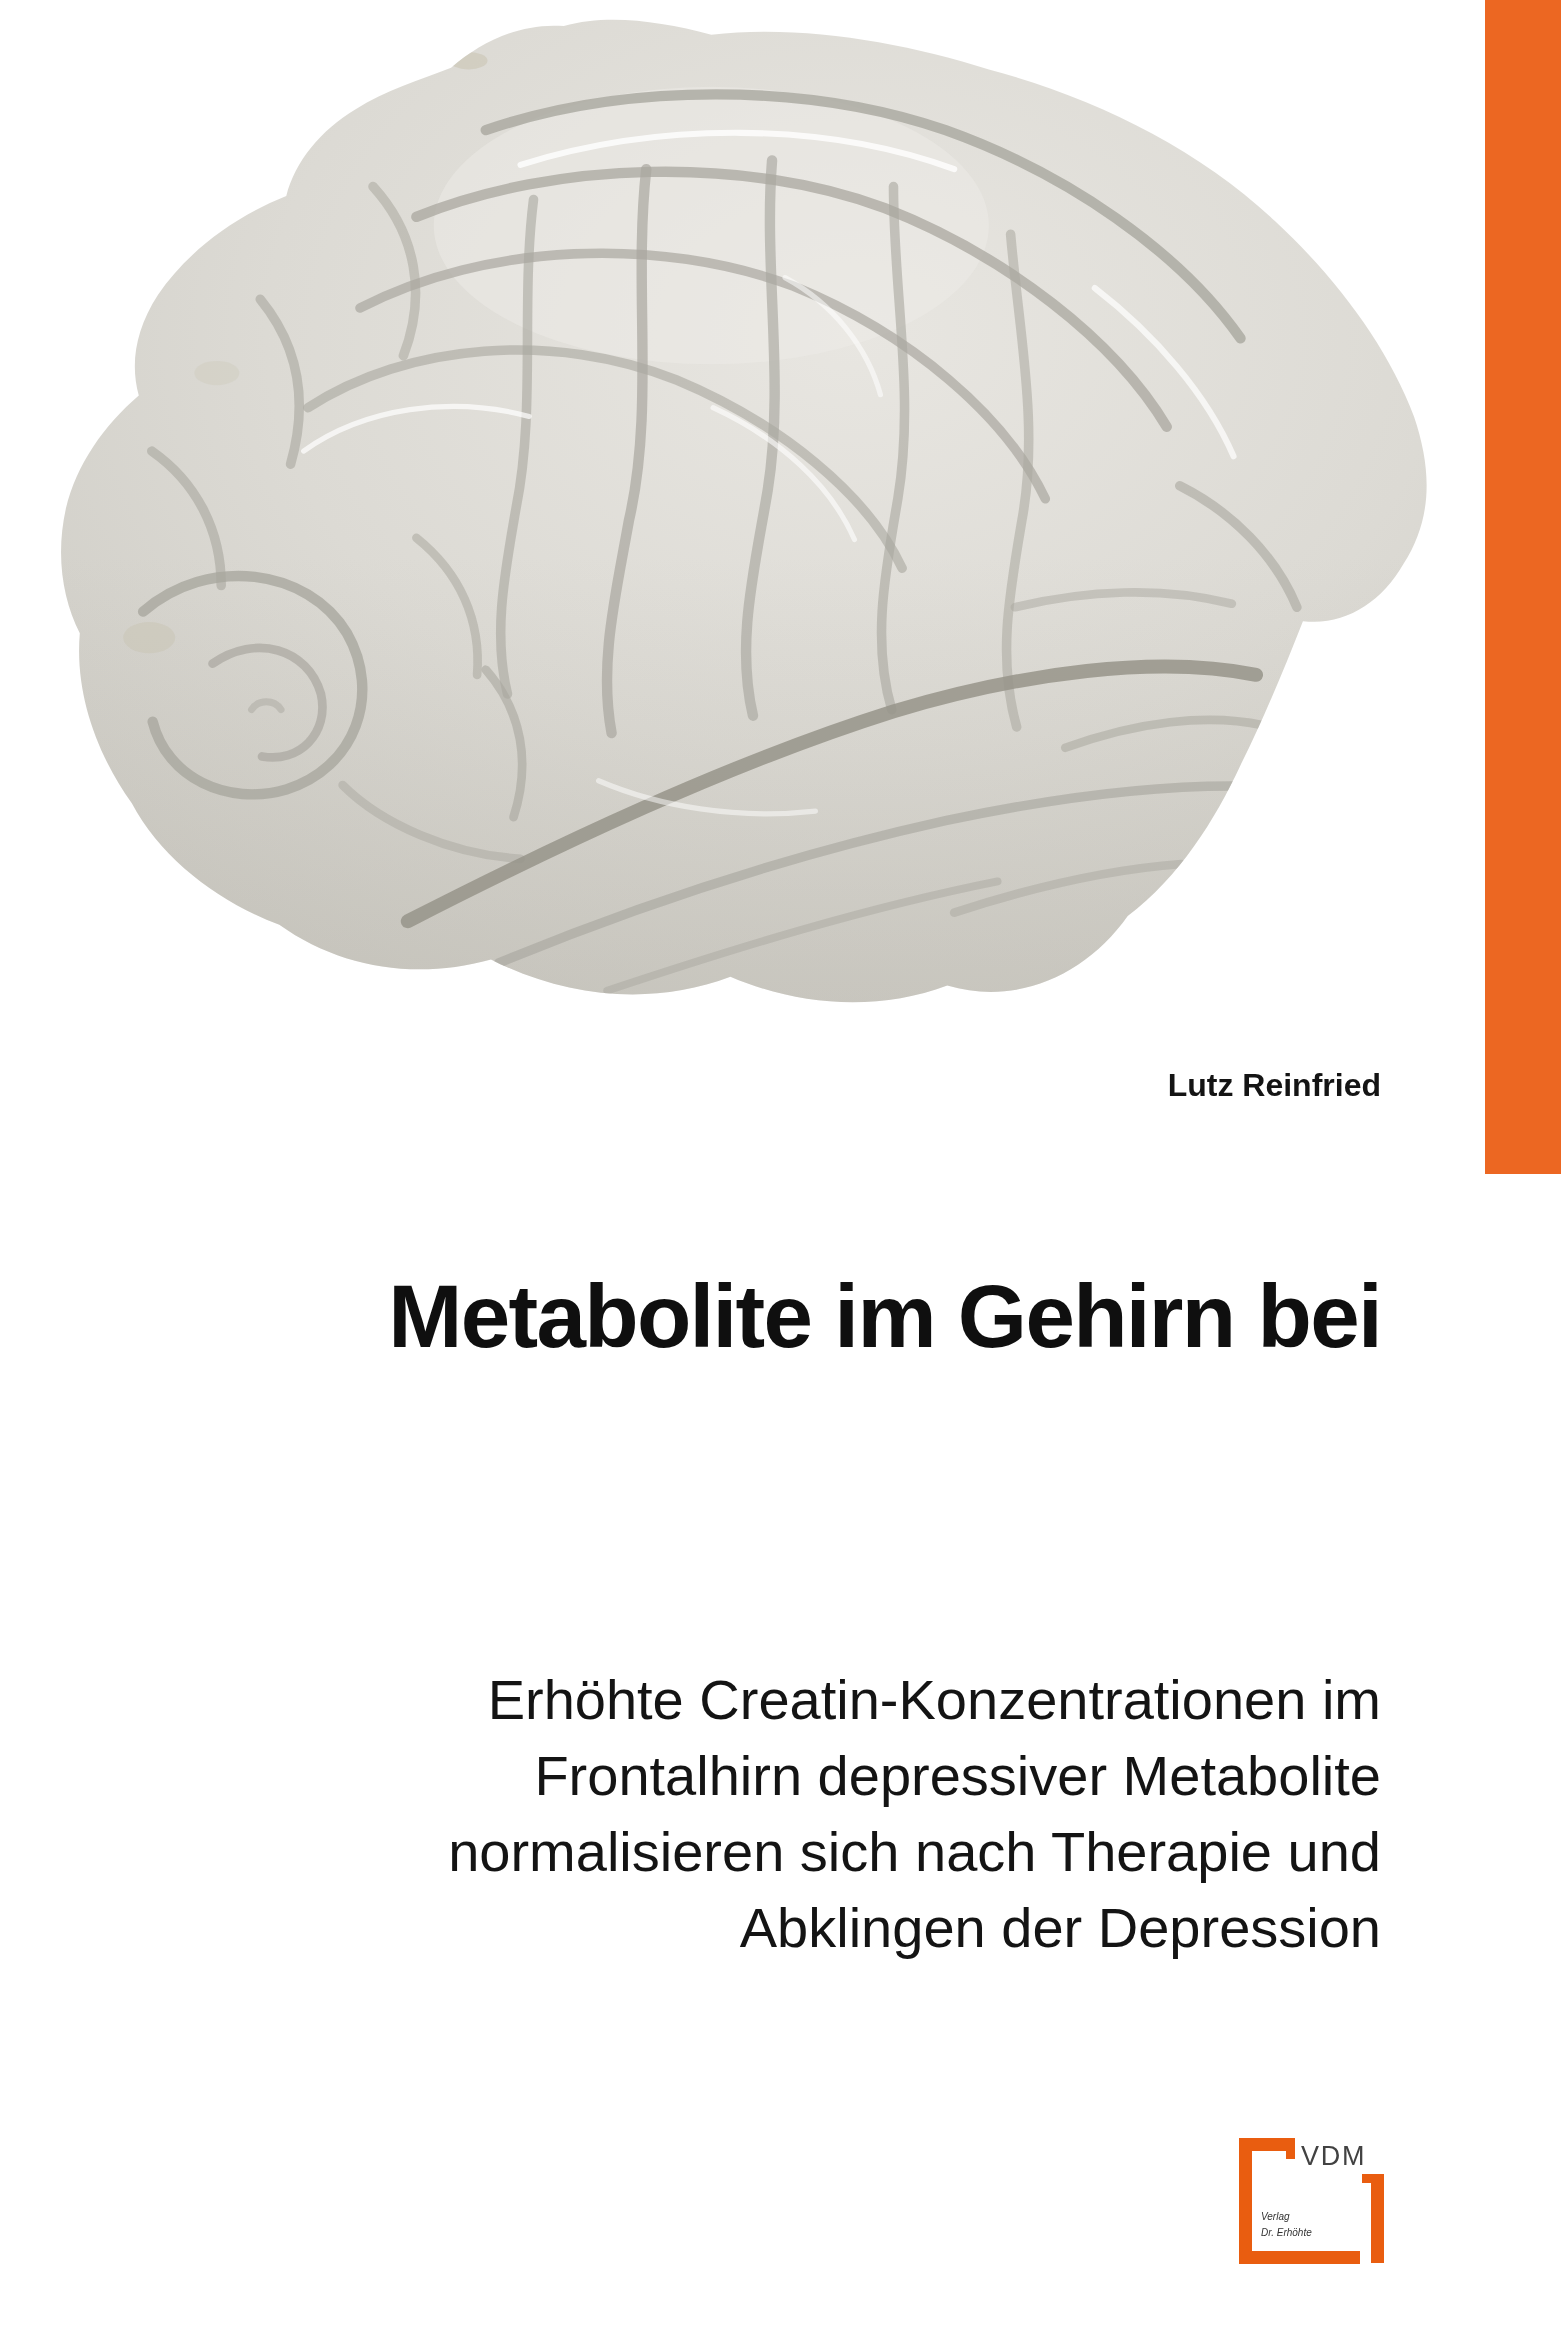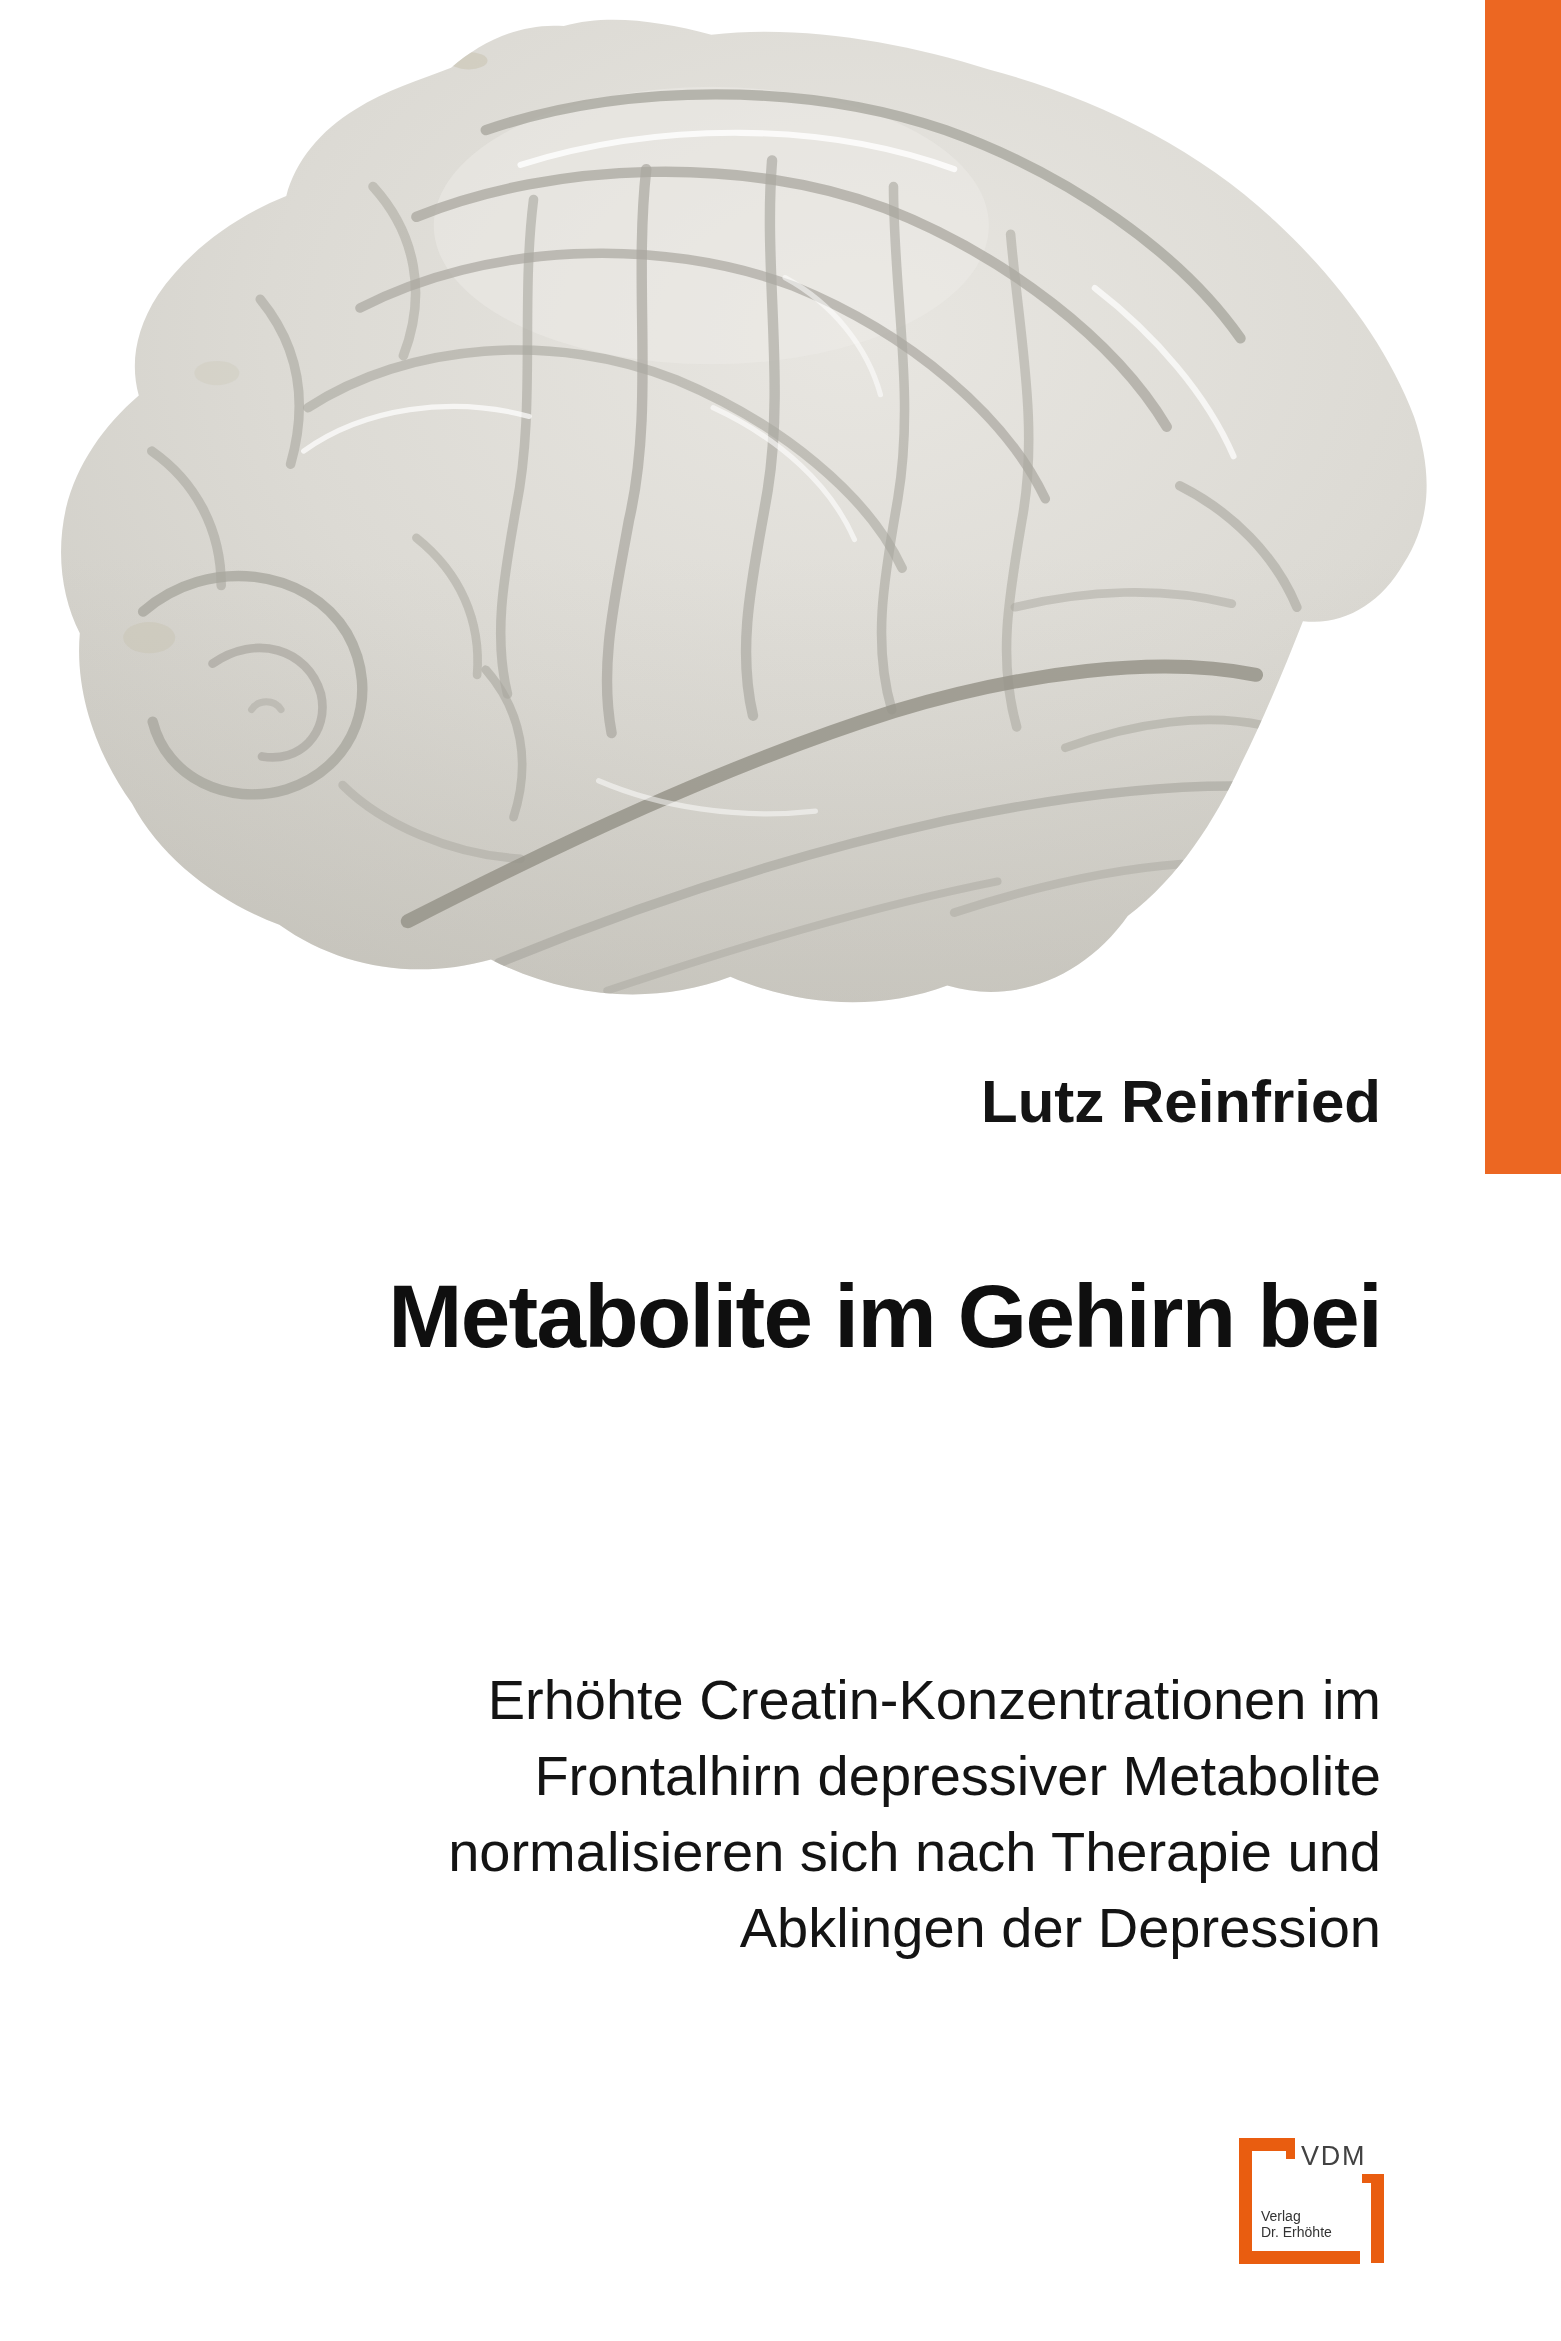--- a/index.html
+++ b/index.html
@@ -19,21 +19,21 @@
   .accent-bar {
     position: absolute;
     left: 1485px; top: 0;
     width: 76px; height: 1174px;
     background: #ec6722;
   }
 
   .author {
     position: absolute;
     right: 180px; top: 1067px;
-    font-size: 60px; font-weight: bold;
+    font-size: 32px; font-weight: bold;
     color: #141414;
     white-space: nowrap;
   }
 
   .title {
     position: absolute;
     right: 180px; top: 1256px;
     text-align: left;
     font-size: 89px; font-weight: bold;
     line-height: 121px;
@@ -64,21 +64,21 @@
   .logo .bar-top    { left: 0; top: 0; width: 56px; height: 13px; }
   .logo .bar-top-tab{ left: 47px; top: 13px; width: 8.7px; height: 7.8px; }
   .logo .bar-right  { right: 0; top: 36px; width: 13px; height: 89px; }
   .logo .bar-right-tab { right: 13px; top: 36px; width: 8.7px; height: 8.7px; }
   .logo .vdm {
     position: absolute; left: 62px; top: 2.6px;
     font-size: 27px; color: #424242; letter-spacing: 1.7px;
   }
   .logo .pubname {
     position: absolute; left: 22px; top: 71px;
-    font-size: 14px; line-height: 15.6px; color: #333333;
+    font-size: 10px; line-height: 15.6px; color: #333333; font-style: italic;
   }
 </style>
 </head>
 <body>
 
 <div class="cover">
 
   <svg class="brain-svg" width="1440" height="1041" viewBox="0 0 1660 1200" aria-hidden="true">
     <defs>
       <radialGradient id="brainBase" cx="0.58" cy="0.32" r="0.78">

